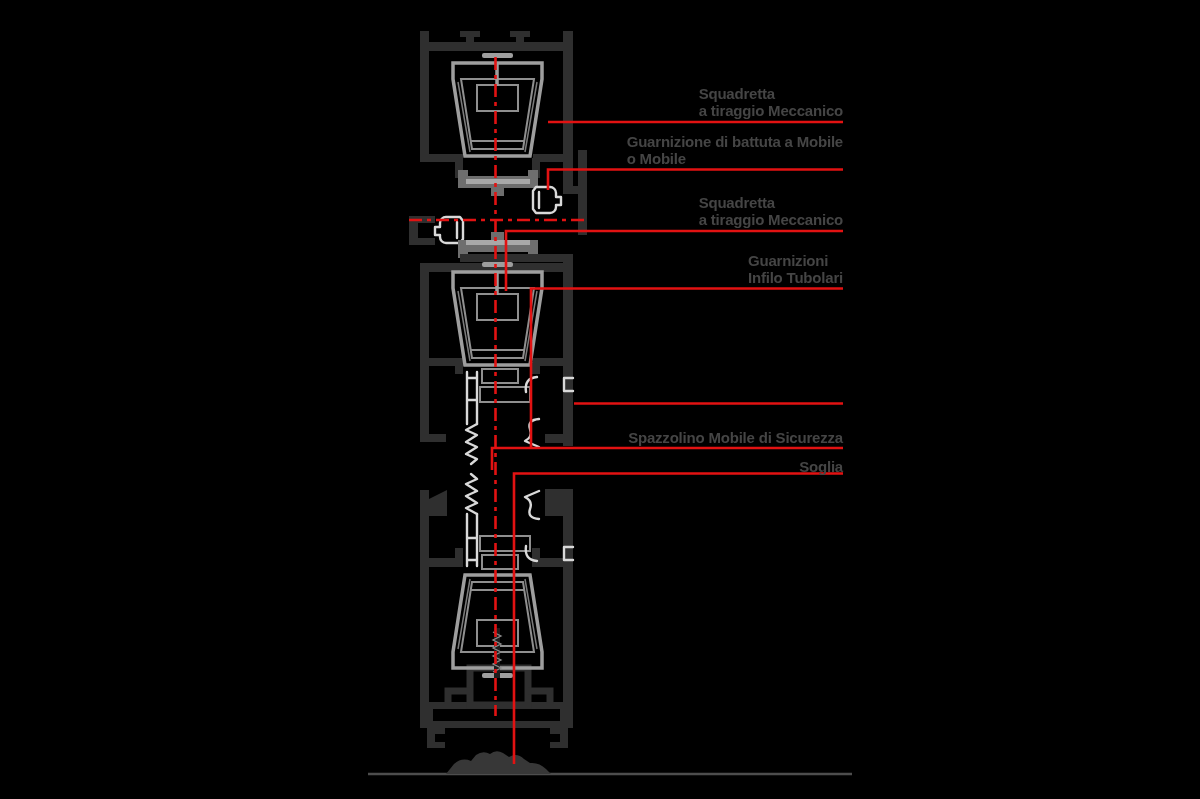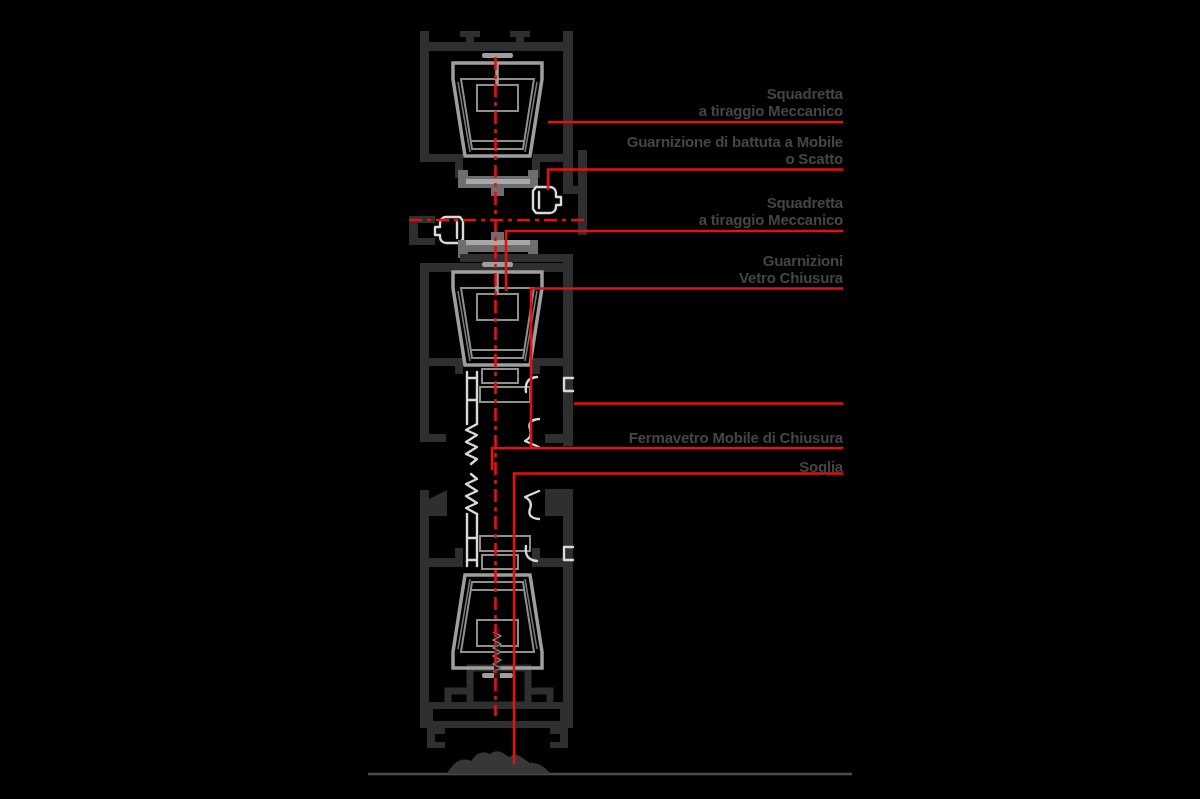--- a/index.html
+++ b/index.html
@@ -34,21 +34,21 @@
   .w {fill:none;stroke:var(--gasket);stroke-width:2.4;stroke-linejoin:round;stroke-linecap:round;}
   .trk{fill:var(--track);stroke:none;}
   .trk-l{fill:var(--track-light);stroke:none;}
   .red{fill:none;stroke:var(--accent-red);stroke-width:2.6;}
   .red-dash{stroke-dasharray:13 5 4 5;}
   .floorline{stroke:var(--floor);stroke-width:2.5;}
   .screw-core{stroke:#1c1c1c;stroke-width:6;fill:none;}
   .screw-thread{stroke:#8a8a8a;stroke-width:1.3;fill:none;}
 
   .label{
-    position:absolute;right:357px;text-align:right;white-space:nowrap;
+    position:absolute;right:357px;white-space:nowrap;
     font-size:15px;font-weight:700;letter-spacing:-0.2px;line-height:17px;
     color:var(--label-text);
   }
 </style>
 </head>
 <body>
 
 <div class="stage">
 
   <svg class="drawing" width="1200" height="799" viewBox="0 0 1200 799">
@@ -179,35 +179,35 @@
     <path class="red" d="M843,473.5 H514 V764"></path>
   </svg>
 
   <div class="label" style="top:85px">
     <div>Squadretta</div>
     <div>a tiraggio Meccanico</div>
   </div>
 
   <div class="label" style="top:133px">
     <div>Guarnizione di battuta a Mobile</div>
-    <div>o Scatto</div>
+    <div>o Mobile</div>
   </div>
 
   <div class="label" style="top:194px">
     <div>Squadretta</div>
     <div>a tiraggio Meccanico</div>
   </div>
 
   <div class="label" style="top:252px">
     <div>Guarnizioni</div>
-    <div>Vetro Chiusura</div>
+    <div>Infilo Tubolari</div>
   </div>
 
 
   <div class="label" style="top:429px">
-    <div>Fermavetro Mobile di Chiusura</div>
+    <div>Spazzolino Mobile di Sicurezza</div>
   </div>
 
   <div class="label" style="top:458px">
     <div>Soglia</div>
   </div>
 
 </div>
 
 </body></html>

